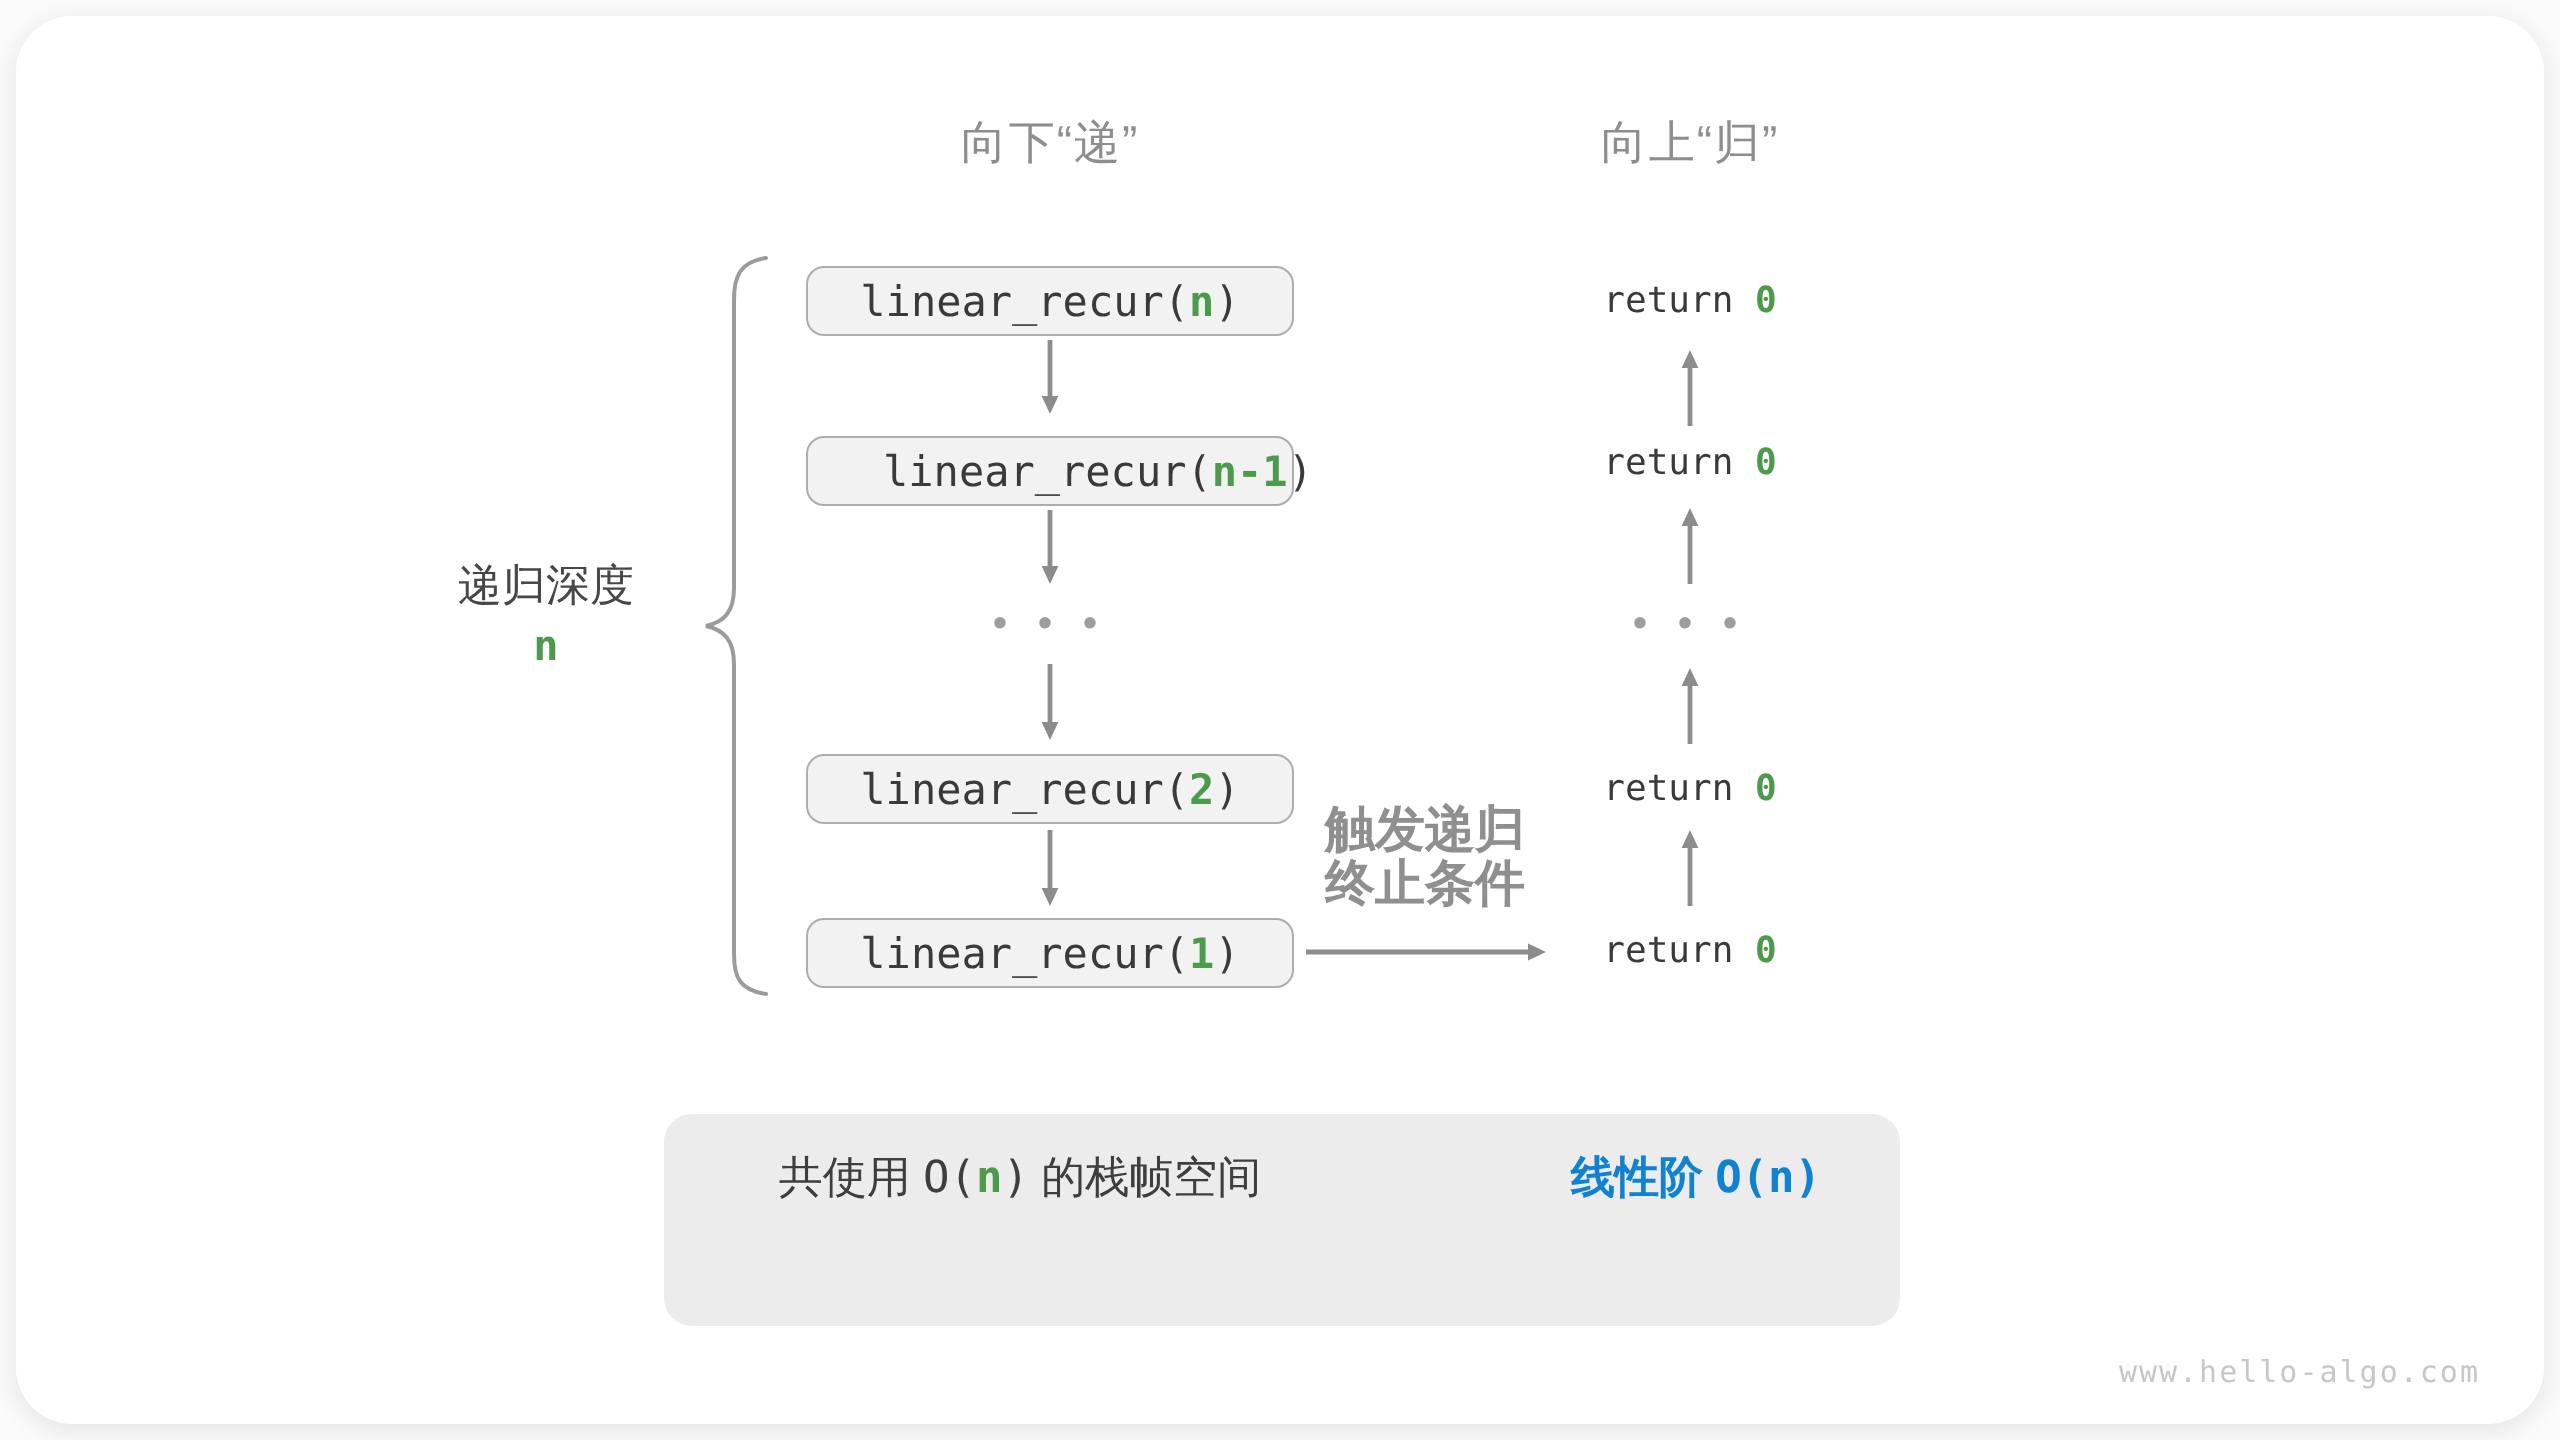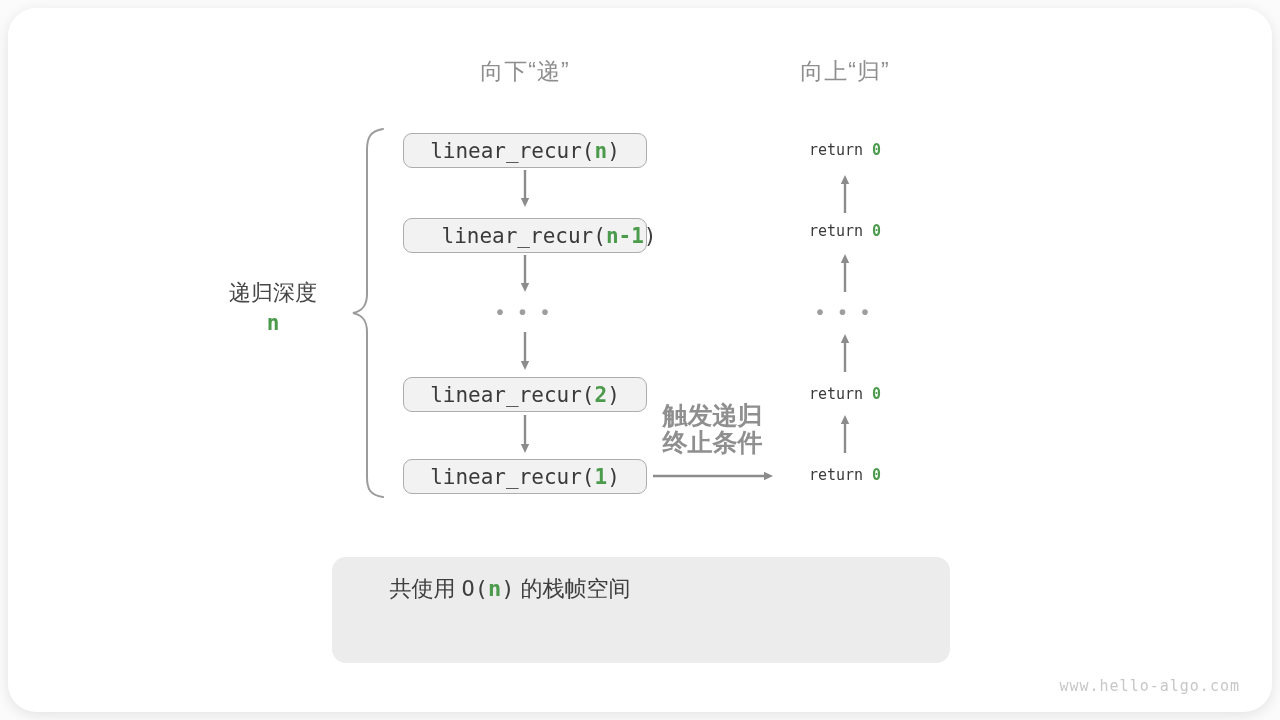--- a/index.html
+++ b/index.html
@@ -21,21 +21,21 @@
     background:#ffffff;border-radius:28px;box-shadow:0 3px 14px rgba(0,0,0,.10);}
   .abs{position:absolute;}
   .center{display:flex;align-items:center;justify-content:center;text-align:center;}
   .mono{font-family:"DejaVu Sans Mono","Liberation Mono",monospace;}
   .green{color:var(--green);font-weight:bold;}
   .col-header{font-size:23px;font-weight:400;color:var(--heading-gray);letter-spacing:1px;}
   .codebox{left:403px;width:244px;height:35px;background:var(--box-fill);
     border:1.6px solid var(--box-border);border-radius:9px;
     font-size:21px;color:var(--text-dark);text-align:right;}
   .codebox .mono, .return-row .mono{white-space:pre;}
-  .return-row{left:745px;width:200px;height:26px;font-size:15px;color:var(--text-dark);}
+  .return-row{left:745px;width:200px;height:26px;font-size:18px;color:var(--text-dark);}
   .dots{font-size:20px;font-weight:bold;color:var(--dots-gray);letter-spacing:5px;height:26px;}
   .dots-left{left:403px;width:244px;top:299px;}
   .dots-right{left:745px;width:200px;top:299px;}
   .depth-wrap{left:193px;top:278px;width:160px;text-align:center;}
   .depth-label{font-size:22px;color:#474747;line-height:30px;}
   .depth-value{font-size:21px;line-height:30px;}
   .trigger{left:635px;top:402px;width:155px;text-align:center;
     font-size:25px;font-weight:bold;color:#8f8f8f;line-height:27px;}
   .summary{left:332px;top:557px;width:618px;height:106px;
     background:var(--summary-bg);border-radius:14px;}
@@ -113,15 +113,16 @@
 <div class="abs trigger">
   <div>触发递归</div>
   <div>终止条件</div>
 </div>
 
 <div class="abs summary"></div>
 <div class="abs summary-left">
   <div><span>共使用 </span><span class="mono">O(</span><span class="mono green">n</span><span class="mono">)</span><span> 的栈帧空间</span></div>
 </div>
 <div class="abs summary-right">
+  <div class="sc-value"><span>线性阶 </span><span class="mono" style="font-weight:bold;">O(n)</span></div>
 </div>
 
 <div class="abs mono watermark">www.hello-algo.com</div>
 
 </body></html>

